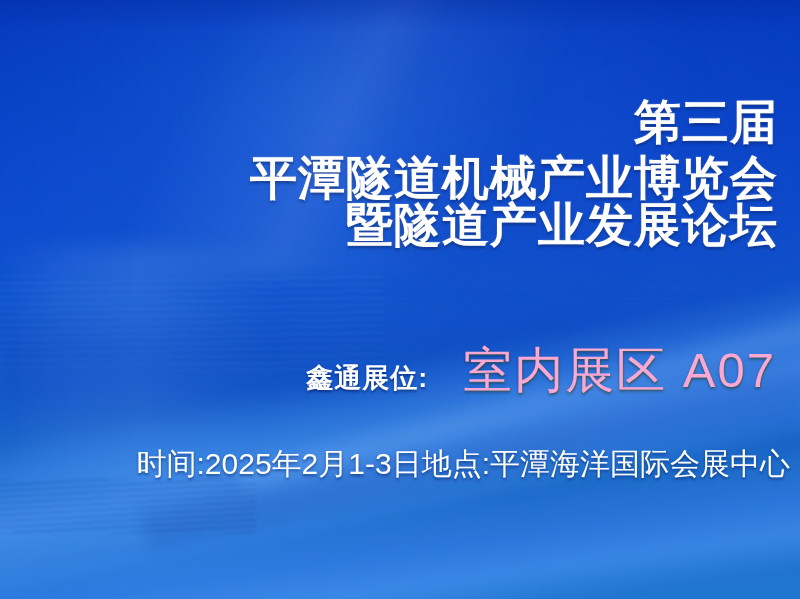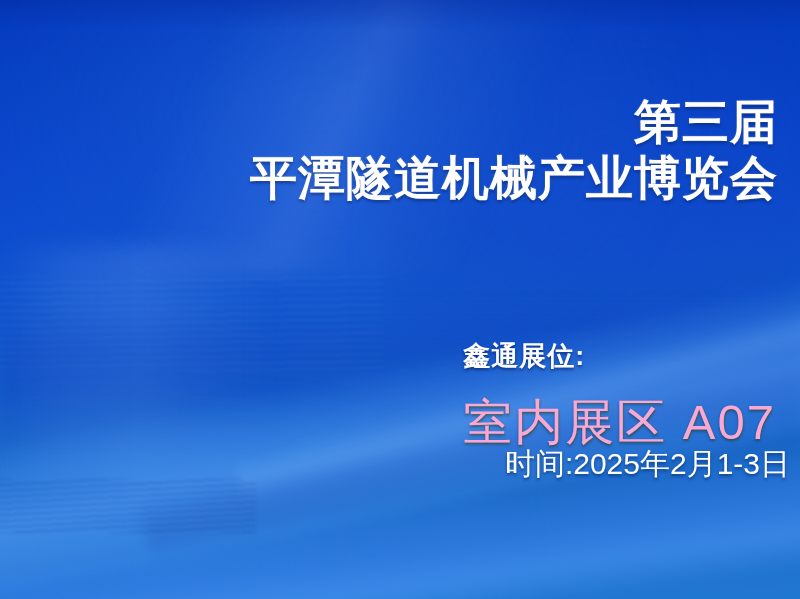--- a/index.html
+++ b/index.html
@@ -249,21 +249,20 @@
   }
 
   .booth-row {
     position: absolute;
     right: 24px;
     top: 338px;
     display: flex;
     align-items: baseline;
     gap: 16px;
     white-space: nowrap;
-    flex-direction: column;
   }
   .booth-label {
     color: #ffffff;
     font-size: 27px;
     font-weight: bold;
     letter-spacing: 1px;
     text-shadow: 0 2px 3px rgba(0,25,90,0.6);
   }
   .booth-value {
     color: #f9a8d4;
@@ -313,25 +312,27 @@
   <div class="ribbon ribbon-a"></div>
   <div class="ribbon ribbon-d"></div>
   <div class="bg-ripples"></div>
   <div class="bg-top-edge"></div>
 
   <div class="content">
 
     <div class="title-block">
       <div class="title-line title-1">第三届</div>
       <div class="title-line title-2">平潭隧道机械产业博览会</div>
+      <div class="title-line title-3">暨隧道产业发展论坛</div>
     </div>
 
     <div class="booth-row">
       <span class="booth-label">鑫通展位:</span>
       <span class="booth-value">室内展区 A07</span>
     </div>
 
     <div class="footer-row">
       <span class="footer-text">时间:2025年2月1-3日</span>
+      <span class="footer-text">地点:平潭海洋国际会展中心</span>
     </div>
 
   </div>
 </div>
 
 </body></html>

